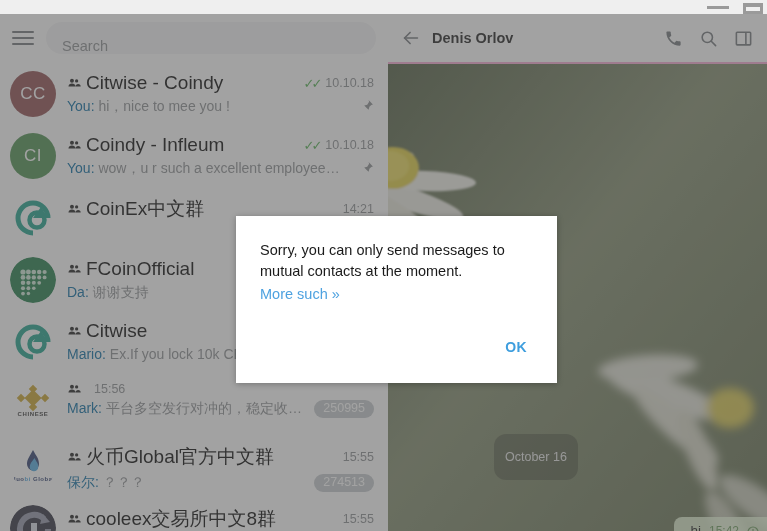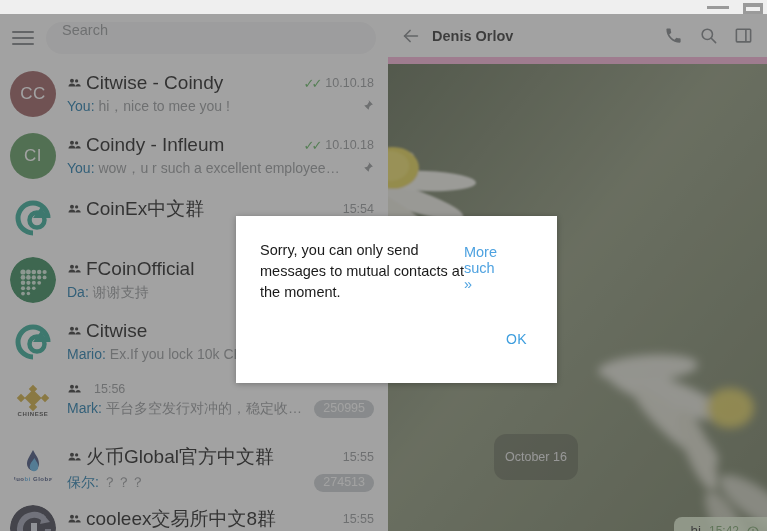--- a/index.html
+++ b/index.html
@@ -32,21 +32,21 @@
     height: 48px; display: flex; align-items: center; padding: 0 12px 0 10px;
   }
   .hamburger {
     width: 26px; height: 26px; display: flex; flex-direction: column;
     justify-content: center; gap: 4px; margin-right: 10px; cursor: pointer;
     padding: 0 2px;
   }
   .hamburger span { display: block; height: 2px; background: #707579; border-radius: 1px; }
   .search-box {
     flex: 1; height: 32px; background: #f4f4f5; border-radius: 16px;
-    display: flex; align-items: flex-start; padding: 0 16px;
+    display: flex; align-items: flex-end; padding: 0 16px;
   }
   .search-box .ph { color: #8a8d90; font-size: 14.5px; }
 
   .chat-list { position: relative; }
   .chat-row {
     position: relative; height: 62px; padding: 9px 14px 0 10px;
     display: flex; cursor: pointer; justify-content: space-between;
   }
   .avatar {
     width: 46px; height: 46px; border-radius: 50%; flex: 0 0 46px;
@@ -78,21 +78,21 @@
   }
 
   
   .main {
     position: absolute; top: 14px; left: 388px; width: 379px; height: 517px;
     overflow: hidden; background: #7c8a6a;
   }
   .main-head {
     position: relative; z-index: 3; height: 50px; background: #ffffff;
     display: flex; align-items: center; padding: 0 14px 0 4px;
-    border-bottom: 7px solid #f9a8d4;
+    border-bottom: 2px solid #f9a8d4;
   }
   .back-btn {
     width: 38px; height: 38px; display: flex; align-items: center;
     justify-content: center; color: #707579; cursor: pointer;
   }
   .peer { flex: 1; min-width: 0; padding-left: 2px; }
   .peer-name { font-size: 14.5px; font-weight: bold; color: #1a1a1a; }
   .peer-status { font-size: 13px; color: #8a8d90; margin-top: 1px; }
   .head-actions { display: flex; align-items: center; gap: 16px; color: #707579; }
   .head-actions > div { cursor: pointer; display: flex; }
@@ -117,30 +117,30 @@
   
   .dim {
     position: absolute; top: 14px; left: 0; width: 767px; height: 517px;
     background: rgba(90,90,90,0.56); z-index: 20;
   }
 
   
   .modal {
     position: absolute; left: 236px; top: 216px; width: 321px; height: 167px;
     background: #ffffff; z-index: 30; box-shadow: 0 1px 6px rgba(0,0,0,0.28);
-    padding: 24px 24px 16px 24px; display: flex; flex-direction: row;
+    padding: 24px 24px 8px 24px; display: flex; flex-direction: column;
   }
   .modal-text { font-size: 14.5px; color: #1a1a1a; line-height: 21px; }
   .modal-link {
     font-size: 14.5px; color: #4ea2e0; margin-top: 4px;
     cursor: pointer; align-self: flex-start;
   }
   .modal-actions { margin-top: auto; display: flex; justify-content: flex-end; padding-bottom: 16px; }
   .modal-ok {
-    font-size: 14px; font-weight: normal; color: #3e9ede; letter-spacing: .4px;
+    font-size: 14px; font-weight: bold; color: #3e9ede; letter-spacing: .4px;
     cursor: pointer; padding: 4px 6px;
   }
 </style>
 </head>
 <body>
 
 <div id="app">
 
   <div class="titlebar">
     <div class="win-controls">
@@ -226,21 +226,21 @@
               <span class="grp-icon">
                 <svg width="14" height="14" viewBox="0 0 24 24" fill="#1a1a1a">
                   <circle cx="8.5" cy="8" r="3.4"></circle>
                   <circle cx="16.5" cy="8.5" r="2.8"></circle>
                   <path d="M2.5 18c0-3.2 2.7-5 6-5s6 1.8 6 5z"></path>
                   <path d="M14.5 18c0-2.6 2-4.2 4.6-4.2s4.4 1.6 4.4 4.2z"></path>
                 </svg>
               </span>
               <span class="chat-title">CoinEx中文群</span>
               <span class="row-meta">
-                <span class="chat-time">15:54</span>
+                <span class="chat-time">14:21</span>
               </span>
             </div>
           </div>
         </div>
         <div class="chat-row">
           <div class="avatar plain">
             <svg width="46" height="46" viewBox="0 0 46 46">
               <circle cx="23" cy="23" r="23" fill="#1c7a45"></circle>
               <circle cx="13" cy="15" r="2.6" fill="#cfe8d8"></circle>
               <circle cx="18.4" cy="15" r="2.48" fill="#cfe8d8"></circle>

